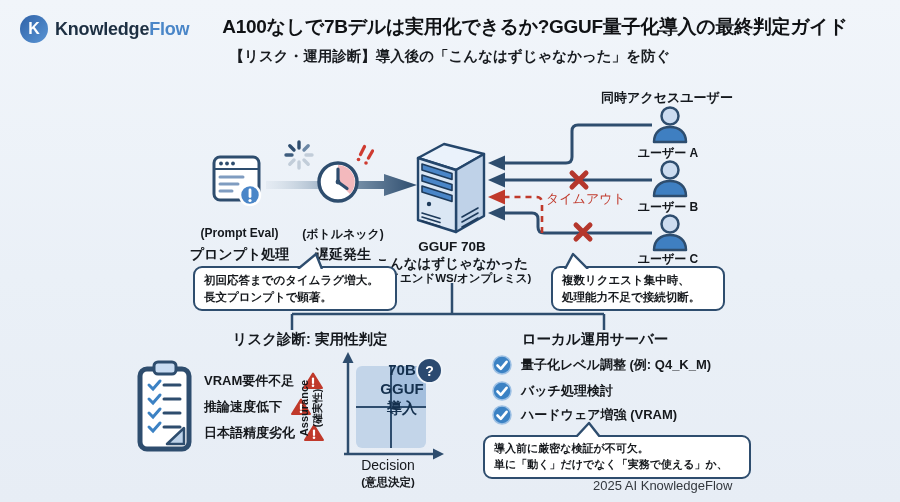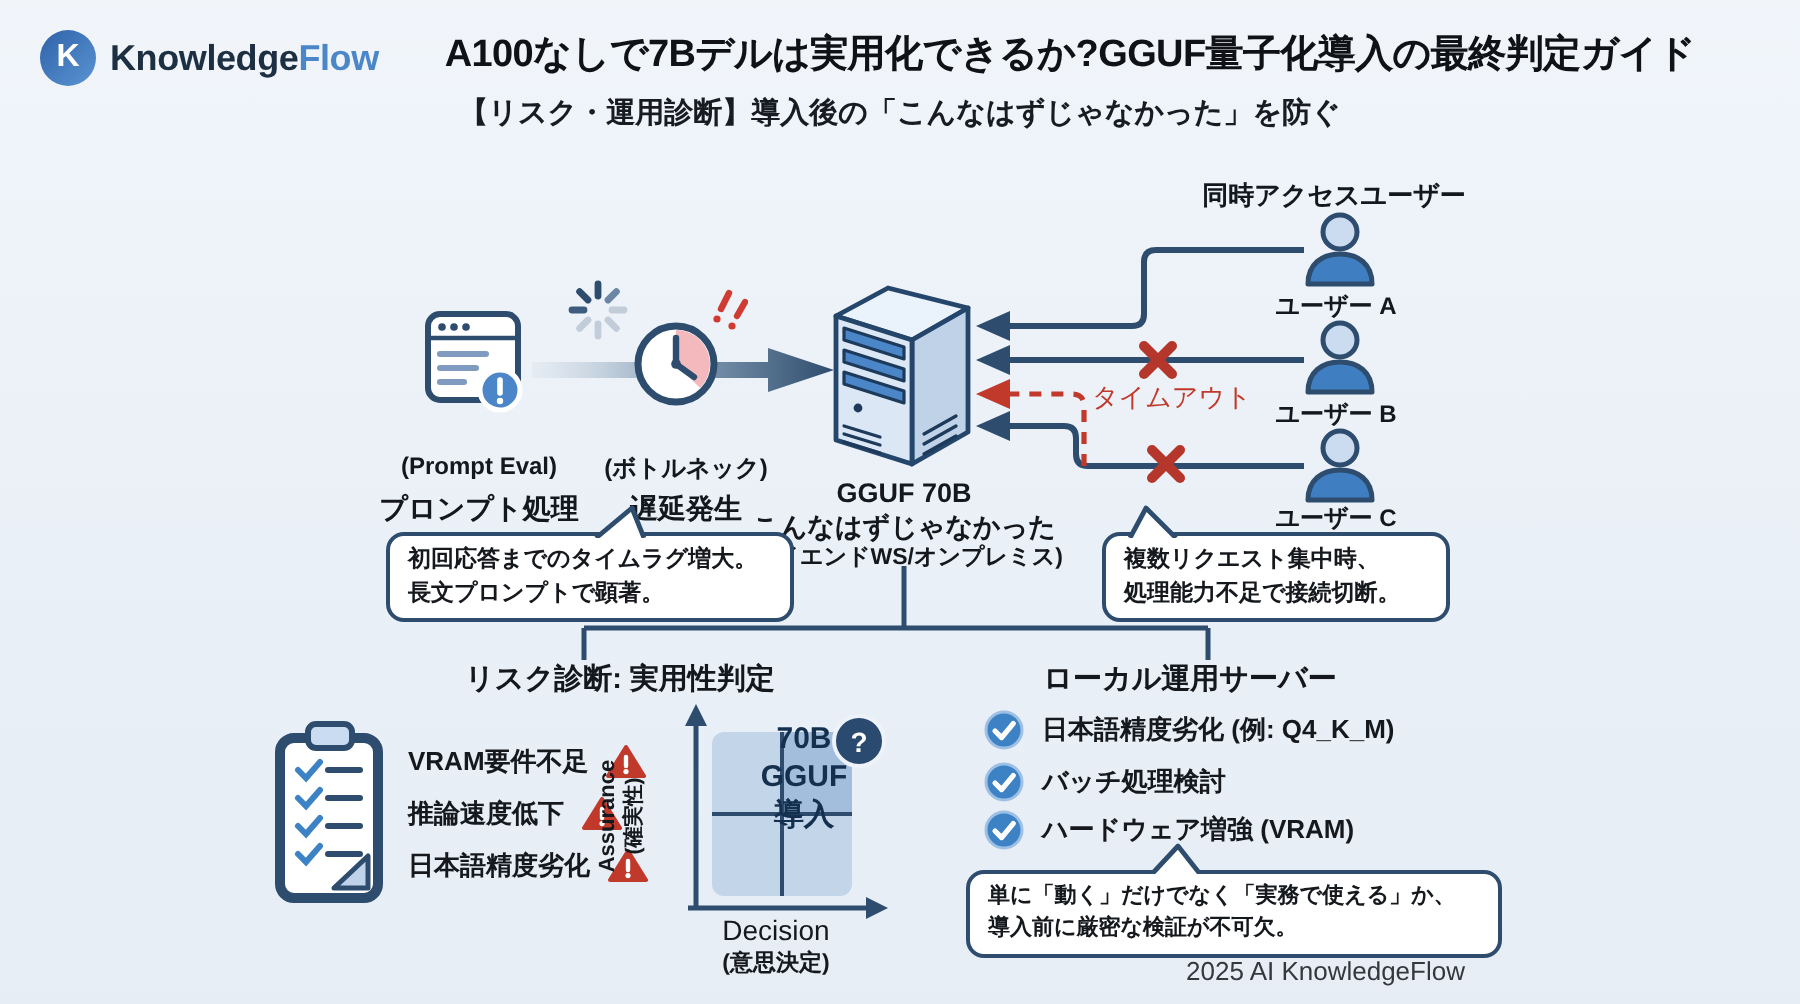--- a/index.html
+++ b/index.html
@@ -293,40 +293,40 @@
   <div class="abs x-axis-label">
     <span class="l1">Decision</span>
     <span class="l2">(意思決定)</span>
   </div>
 
   <div class="abs tip-row" style="left:492px;top:355px;">
     <svg width="20" height="20" viewBox="0 0 20 20">
       <circle cx="10" cy="10" r="9" fill="#3c82c4" stroke="#9dc0e4" stroke-width="1.5"></circle>
       <path d="M5.5,10.5 L8.8,13.8 L14.6,6.8" fill="none" stroke="#ffffff" stroke-width="2.6" stroke-linecap="round" stroke-linejoin="round"></path>
     </svg>
-    <span class="tip-text">日本語精度劣化 (例: Q4_K_M)</span>
+    <span class="tip-text">量子化レベル調整 (例: Q4_K_M)</span>
   </div>
   <div class="abs tip-row" style="left:492px;top:381px;">
     <svg width="20" height="20" viewBox="0 0 20 20">
       <circle cx="10" cy="10" r="9" fill="#3c82c4" stroke="#9dc0e4" stroke-width="1.5"></circle>
       <path d="M5.5,10.5 L8.8,13.8 L14.6,6.8" fill="none" stroke="#ffffff" stroke-width="2.6" stroke-linecap="round" stroke-linejoin="round"></path>
     </svg>
     <span class="tip-text">バッチ処理検討</span>
   </div>
   <div class="abs tip-row" style="left:492px;top:405px;">
     <svg width="20" height="20" viewBox="0 0 20 20">
       <circle cx="10" cy="10" r="9" fill="#3c82c4" stroke="#9dc0e4" stroke-width="1.5"></circle>
       <path d="M5.5,10.5 L8.8,13.8 L14.6,6.8" fill="none" stroke="#ffffff" stroke-width="2.6" stroke-linecap="round" stroke-linejoin="round"></path>
     </svg>
     <span class="tip-text">ハードウェア増強 (VRAM)</span>
   </div>
 
   <svg class="tail" style="left:574px;top:421px;" width="28" height="16" viewBox="0 0 28 16">
     <path d="M2,16 L15,2 L26,16" fill="#ffffff" stroke="#2e4d6e" stroke-width="2.4" stroke-linejoin="round"></path>
   </svg>
   <div class="callout callout-sm" style="left:483px;top:435px;width:246px;">
+    <div>導入前に厳密な検証が不可欠。</div>
     <div>単に「動く」だけでなく「実務で使える」か、</div>
-    <div>導入前に厳密な検証が不可欠。</div>
   </div>
 
   <div class="abs footer">2025 AI KnowledgeFlow</div>
 
 </div>
 
 </body></html>

